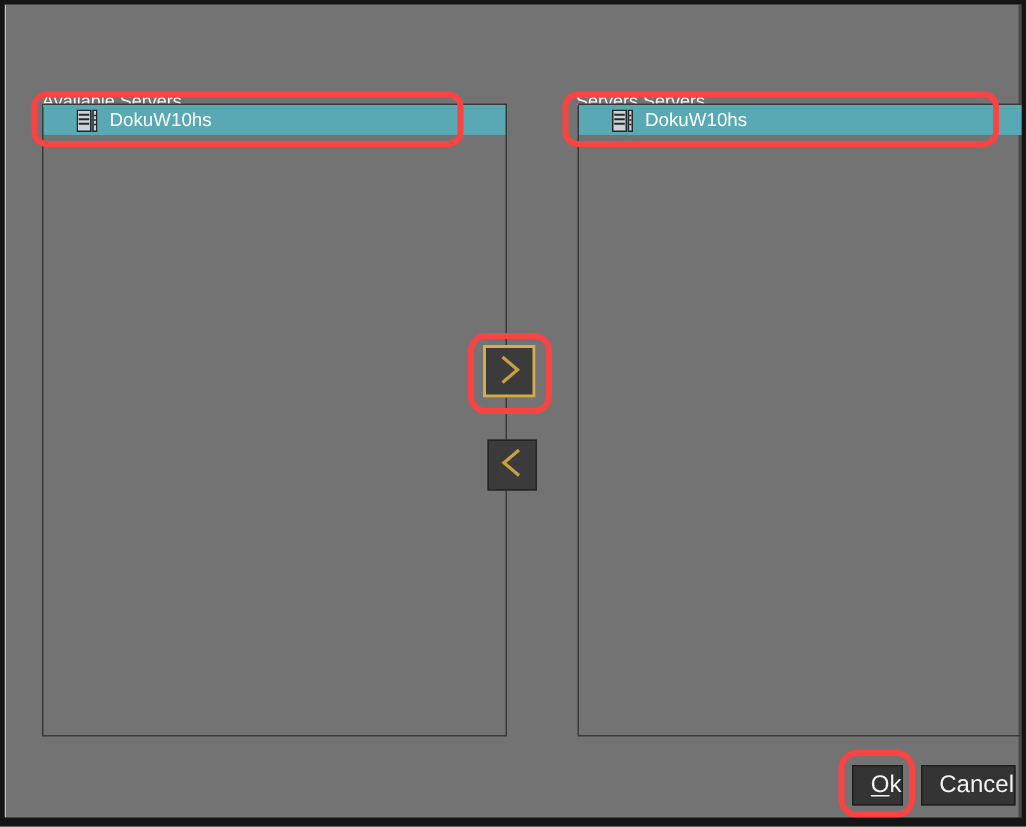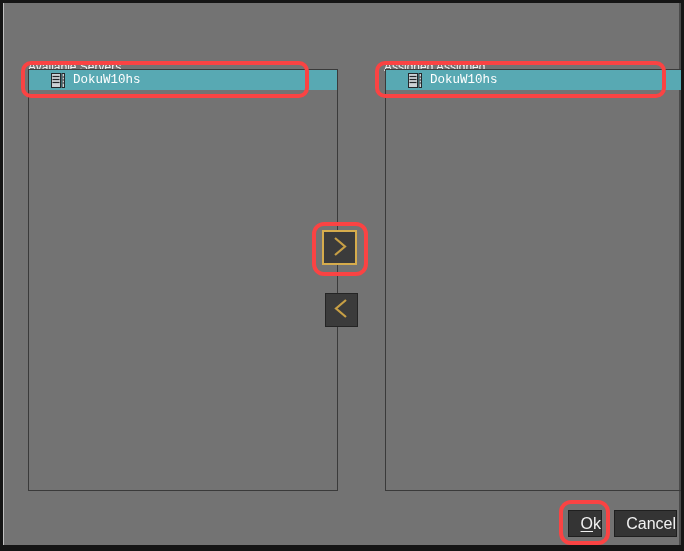--- a/index.html
+++ b/index.html
@@ -33,21 +33,20 @@
     color:#f2f2f2; font-size:12px; white-space:nowrap;margin-top:16px;
   }
   .label-available { left:25px; }
   .label-assigned  { left:381px; }
   .list-panel {
     position:absolute; top:66px; width:310px; height:422px;
     box-sizing:border-box;
     border:1px solid #3a3a3a;
     background:transparent;
     overflow:hidden;
-    font-family:Liberation Mono, monospace;
   }
   .list-available { left:25px; }
   .list-assigned  { left:382px; }
   .list-item {
     display:flex; align-items:center;
     height:20px; padding-left:22px;
     color:#ffffff; font-size:12.5px;
     cursor:default; white-space:nowrap;
   }
   .list-item.selected { background:#58a9b3; }
@@ -82,21 +81,21 @@
   .annot-arrow  { left:309px; top:219px; width:56px;  height:54px; border-radius:12px; }
   .annot-ok     { left:556px; top:497px; width:51px;  height:45px; border-radius:12px; }
 </style>
 </head>
 <body>
 
 <div class="dialog">
 
 
   <div class="panel-label label-available">Available Servers</div>
-  <div class="panel-label label-assigned">Assigned Assigned</div>
+  <div class="panel-label label-assigned">Servers Servers</div>
 
   <div class="list-panel list-available" id="list-available">
       <div class="list-item selected">
     <svg class="server-icon" width="14" height="15" viewBox="0 0 14 15">
       <rect x="0.5" y="0.5" width="9" height="14" fill="#ccd2d6" stroke="#23282b"></rect>
       <line x1="1.5" y1="3.5" x2="8.5" y2="3.5" stroke="#23282b" stroke-width="1.2"></line>
       <line x1="1.5" y1="6.5" x2="8.5" y2="6.5" stroke="#23282b" stroke-width="1.2"></line>
       <line x1="1.5" y1="9.5" x2="8.5" y2="9.5" stroke="#23282b" stroke-width="1.2"></line>
       <rect x="11" y="0.5" width="2.5" height="14" fill="#ccd2d6" stroke="#23282b"></rect>
       <line x1="11.5" y1="4" x2="13" y2="4" stroke="#23282b" stroke-width="1"></line>

